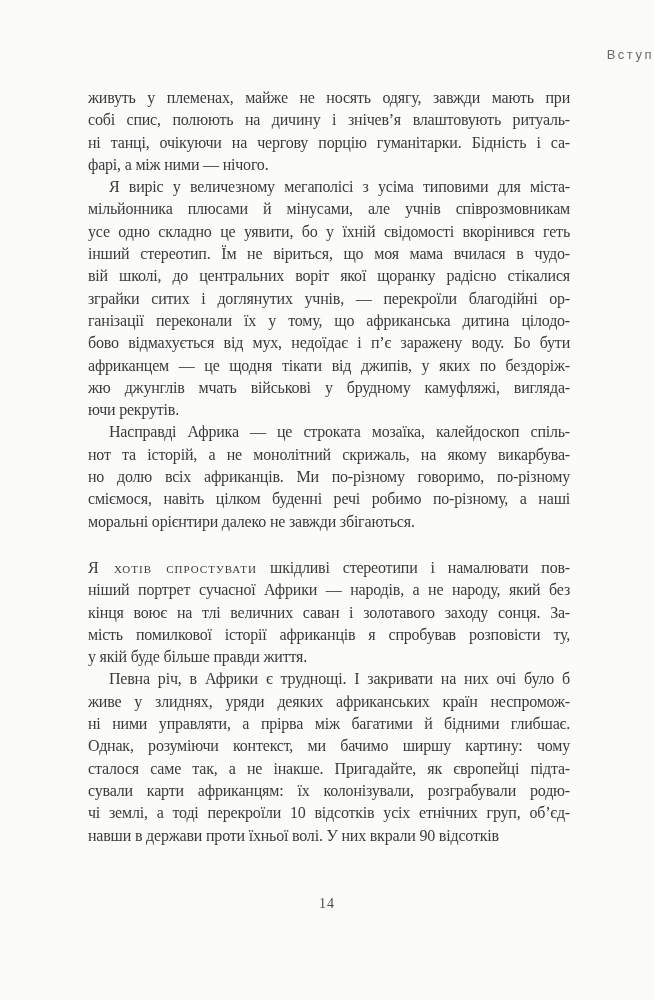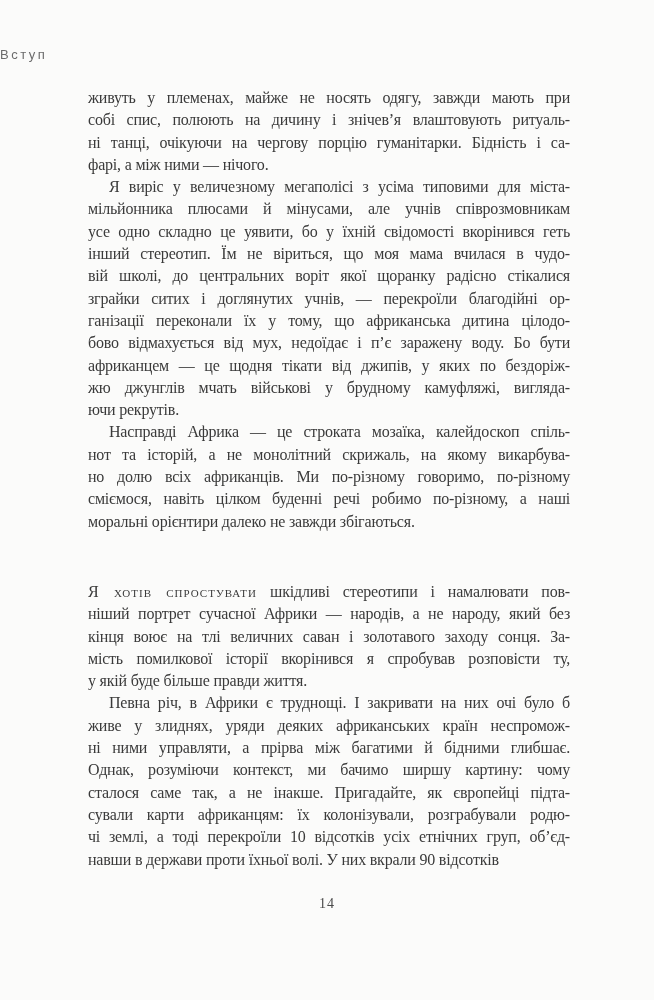--- a/index.html
+++ b/index.html
@@ -14,34 +14,34 @@
     background: #fbfbfa;
     font-family: "Liberation Serif", serif;
     color: #3a3a3a;
     overflow: hidden;
   }
   .running-header {
     position: absolute;
     top: 47px;
     left: 0;
     width: 100%;
-    text-align: left;
+    text-align: right;
     font-family: "Liberation Sans", sans-serif;
     font-size: 13px;
     letter-spacing: 2.5px;
     color: #6b6b6b;
   }
   .text-block {
     position: absolute;
     top: 87px;
     left: 88px;
     width: 482px;
   }
   .para { margin: 0; padding: 0; }
-  .para.section-gap { margin-top: 48px; }
+  .para.section-gap { margin-top: 24px; }
   .line {
     font-size: 16px;
     line-height: 22.3px;
     height: 22.3px;
     letter-spacing: -0.2px;
     text-align: justify;
     text-align-last: justify;
     overflow: visible;
     white-space: normal;
   }
@@ -96,21 +96,21 @@
         <div class="line">Насправді Африка — це строката мозаїка, калейдоскоп спіль-</div>
         <div class="line">нот та історій, а не монолітний скрижаль, на якому викарбува-</div>
         <div class="line">но долю всіх африканців. Ми по-різному говоримо, по-різному</div>
         <div class="line">сміємося, навіть цілком буденні речі робимо по-різному, а наші</div>
         <div class="line last">моральні орієнтири далеко не завжди збігаються.</div>
       </div>
       <div class="para section-gap">
         <div class="line"><span class="lead-smallcaps">Я хотів спростувати</span> шкідливі стереотипи і намалювати пов-</div>
         <div class="line">ніший портрет сучасної Африки — народів, а не народу, який без</div>
         <div class="line">кінця воює на тлі величних саван і золотавого заходу сонця. За-</div>
-        <div class="line">мість помилкової історії вкорінився я спробував розповісти ту,</div>
+        <div class="line">мість помилкової історії африканців я спробував розповісти ту,</div>
         <div class="line last">у якій буде більше правди життя.</div>
       </div>
       <div class="para indent">
         <div class="line">Певна річ, в Африки є труднощі. І закривати на них очі було б</div>
         <div class="line">живе у злиднях, уряди деяких африканських країн неспромож-</div>
         <div class="line">ні ними управляти, а прірва між багатими й бідними глибшає.</div>
         <div class="line">Однак, розуміючи контекст, ми бачимо ширшу картину: чому</div>
         <div class="line">сталося саме так, а не інакше. Пригадайте, як європейці підта-</div>
         <div class="line">сували карти африканцям: їх колонізували, розграбували родю-</div>
         <div class="line">чі землі, а тоді перекроїли 10 відсотків усіх етнічних груп, об’єд-</div>

